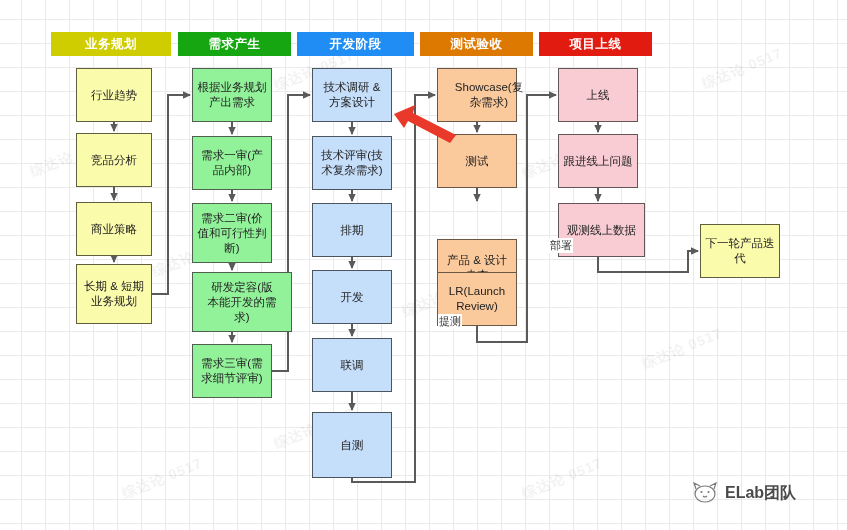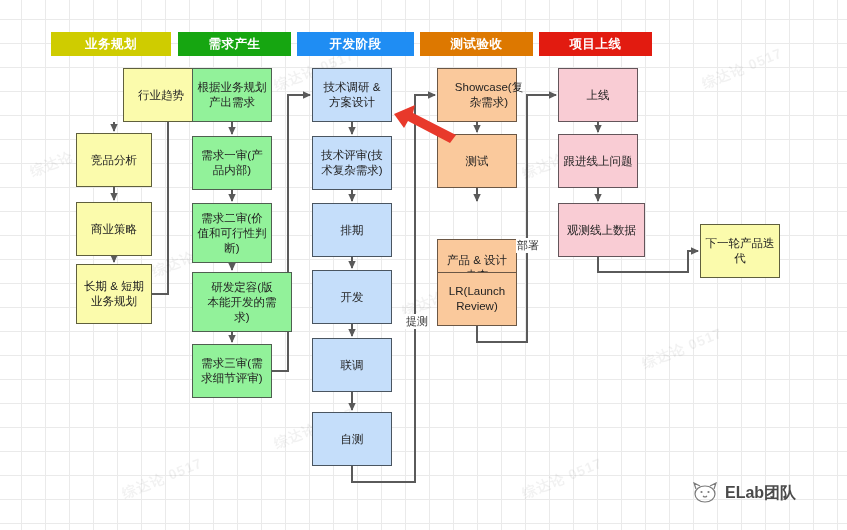--- a/index.html
+++ b/index.html
@@ -54,20 +54,21 @@
 
   
   .edge-label{
     position:absolute;
     font-size:11px;
     color:#333333;
     background:#ffffff;
     padding:1px 1px;
     white-space:nowrap;
     line-height:13px;
+    margin-left:33px;
   }
 
   
   .wm{
     position:absolute;
     color:rgba(0,0,0,0.055);
     font-size:14px;
     font-weight:bold;
     transform:rotate(-22deg);
     white-space:nowrap;
@@ -159,21 +160,21 @@
   <div class="phase" style="left:297px;top:32px;width:117px;background:#1f8df3;">
     <span>开发阶段</span>
   </div>
   <div class="phase" style="left:420px;top:32px;width:113px;background:#dd7800;">
     <span>测试验收</span>
   </div>
   <div class="phase" style="left:539px;top:32px;width:113px;background:#e21b10;">
     <span>项目上线</span>
   </div>
 
-  <div class="node n-yellow" style="left:76px;top:68px;width:76px;height:54px;margin-left:47px;">行业趋势</div>
+  <div class="node n-yellow" style="left:76px;top:68px;width:76px;height:54px;">行业趋势</div>
   <div class="node n-yellow" style="left:76px;top:133px;width:76px;height:54px;">竞品分析</div>
   <div class="node n-yellow" style="left:76px;top:202px;width:76px;height:54px;">商业策略</div>
   <div class="node n-yellow" style="left:76px;top:264px;width:76px;height:60px;">长期 &amp; 短期
 业务规划</div>
 
   <div class="node n-green" style="left:192px;top:68px;width:80px;height:54px;">根据业务规划
 产出需求</div>
   <div class="node n-green" style="left:192px;top:136px;width:80px;height:54px;">需求一审(产
 品内部)</div>
   <div class="node n-green" style="left:192px;top:203px;width:80px;height:60px;">需求二审(价
@@ -185,21 +186,21 @@
   <div class="node n-green" style="left:192px;top:344px;width:80px;height:54px;">需求三审(需
 求细节评审)</div>
 
   <div class="node n-blue" style="left:312px;top:68px;width:80px;height:54px;">技术调研 &amp;
 方案设计</div>
   <div class="node n-blue" style="left:312px;top:136px;width:80px;height:54px;">技术评审(技
 术复杂需求)</div>
   <div class="node n-blue" style="left:312px;top:203px;width:80px;height:54px;">排期</div>
   <div class="node n-blue" style="left:312px;top:270px;width:80px;height:54px;">开发</div>
   <div class="node n-blue" style="left:312px;top:338px;width:80px;height:54px;">联调</div>
-  <div class="node n-blue" style="left:312px;top:412px;width:80px;height:54px;">自测</div>
+  <div class="node n-blue" style="left:312px;top:412px;width:80px;height:66px;">自测</div>
 
   <div class="node n-orange" style="left:437px;top:68px;width:80px;height:54px;padding-left:28px;">Showcase(复
 杂需求)</div>
   <div class="node n-orange" style="left:437px;top:134px;width:80px;height:54px;">测试</div>
   <div class="node n-orange" style="left:437px;top:203px;width:80px;height:58px;margin-top:36px;">产品 &amp; 设计
 走查</div>
   <div class="node n-orange" style="left:437px;top:272px;width:80px;height:54px;">LR(Launch
 Review)</div>
 
   <div class="node n-pink" style="left:558px;top:68px;width:80px;height:54px;">上线</div>

